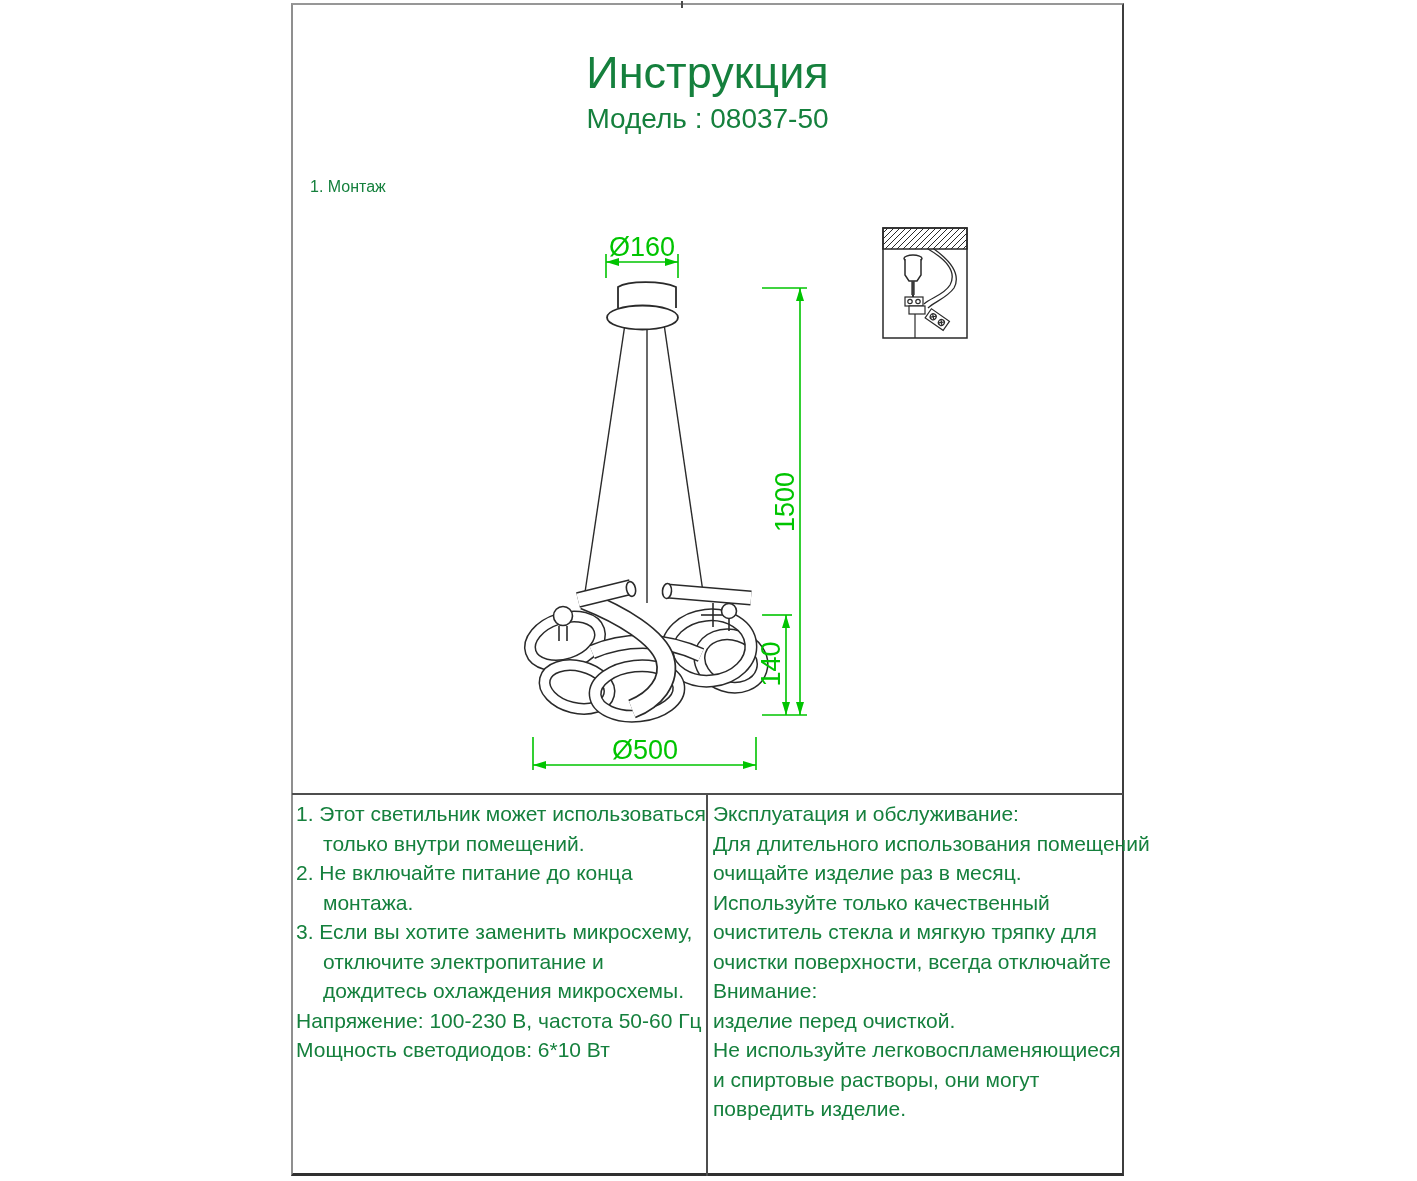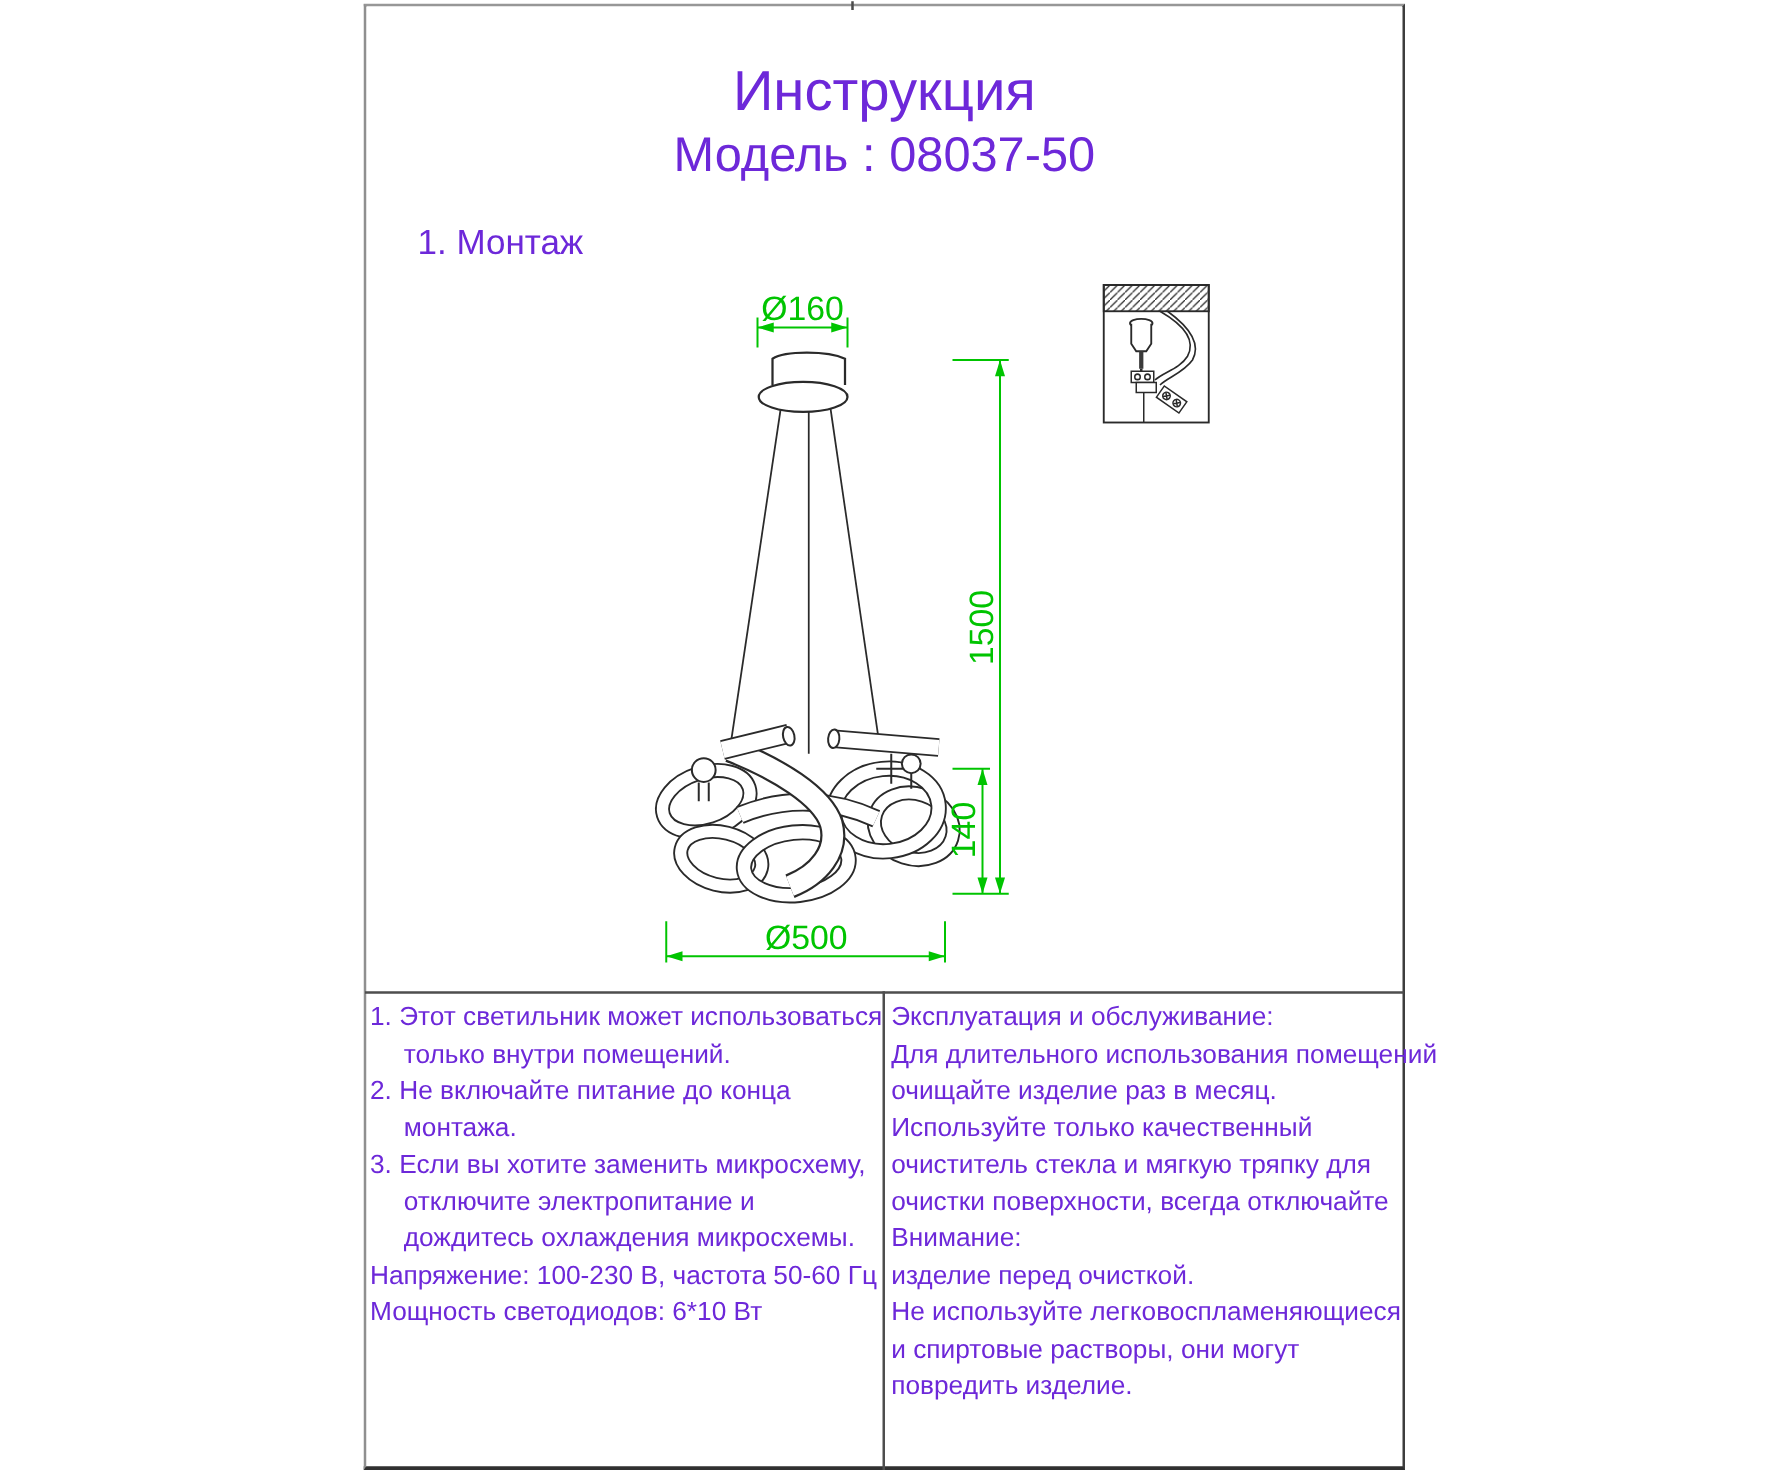--- a/index.html
+++ b/index.html
@@ -1,27 +1,27 @@
 <!DOCTYPE html>
 <html><head>
 <meta charset="utf-8">
 <style>
   html,body{margin:0;padding:0;background:#fff;}
   #canvas{position:relative;width:1417px;height:1181px;background:#fff;overflow:hidden;
-          font-family:"Liberation Sans", sans-serif;color:#6d28d9;}
+          font-family:"Liberation Sans", sans-serif;color:#15803d;}
   
   #page-frame{position:absolute;left:291px;top:3px;width:833px;height:1173px;box-sizing:border-box;
     border-top:2px solid #979797;border-left:2px solid #8f8f8f;
     border-right:2px solid #3d3d3d;border-bottom:3px solid #303030;background:#fff;z-index:1;}
   
   #doc-title{position:absolute;left:291px;top:47px;width:833px;text-align:center;
     font-size:45px;line-height:1.15;z-index:4;}
   #model-line{position:absolute;left:291px;top:103px;width:833px;text-align:center;
-    font-size:39px;line-height:1.15;z-index:4;}
-  #section-heading{position:absolute;left:310px;top:178px;font-size:28px;z-index:4;margin-left:24px;}
+    font-size:28px;line-height:1.15;z-index:4;}
+  #section-heading{position:absolute;left:310px;top:178px;font-size:16px;z-index:4;}
   
   #drawing-svg{position:absolute;left:0;top:0;width:1417px;height:1181px;z-index:2;pointer-events:none;
     font-family:"Liberation Sans", sans-serif;}
   
   .table-line{position:absolute;background:#4e4e4e;z-index:3;}
   #table-top-line{left:292px;top:793px;width:831px;height:2px;}
   #table-divider{left:706px;top:793px;width:2px;height:383px;}
   .col{position:absolute;top:799px;font-size:21px;line-height:29.5px;z-index:4;white-space:nowrap;}
   #col-left{left:296px;width:408px;}
   #col-right{left:713px;width:410px;}

